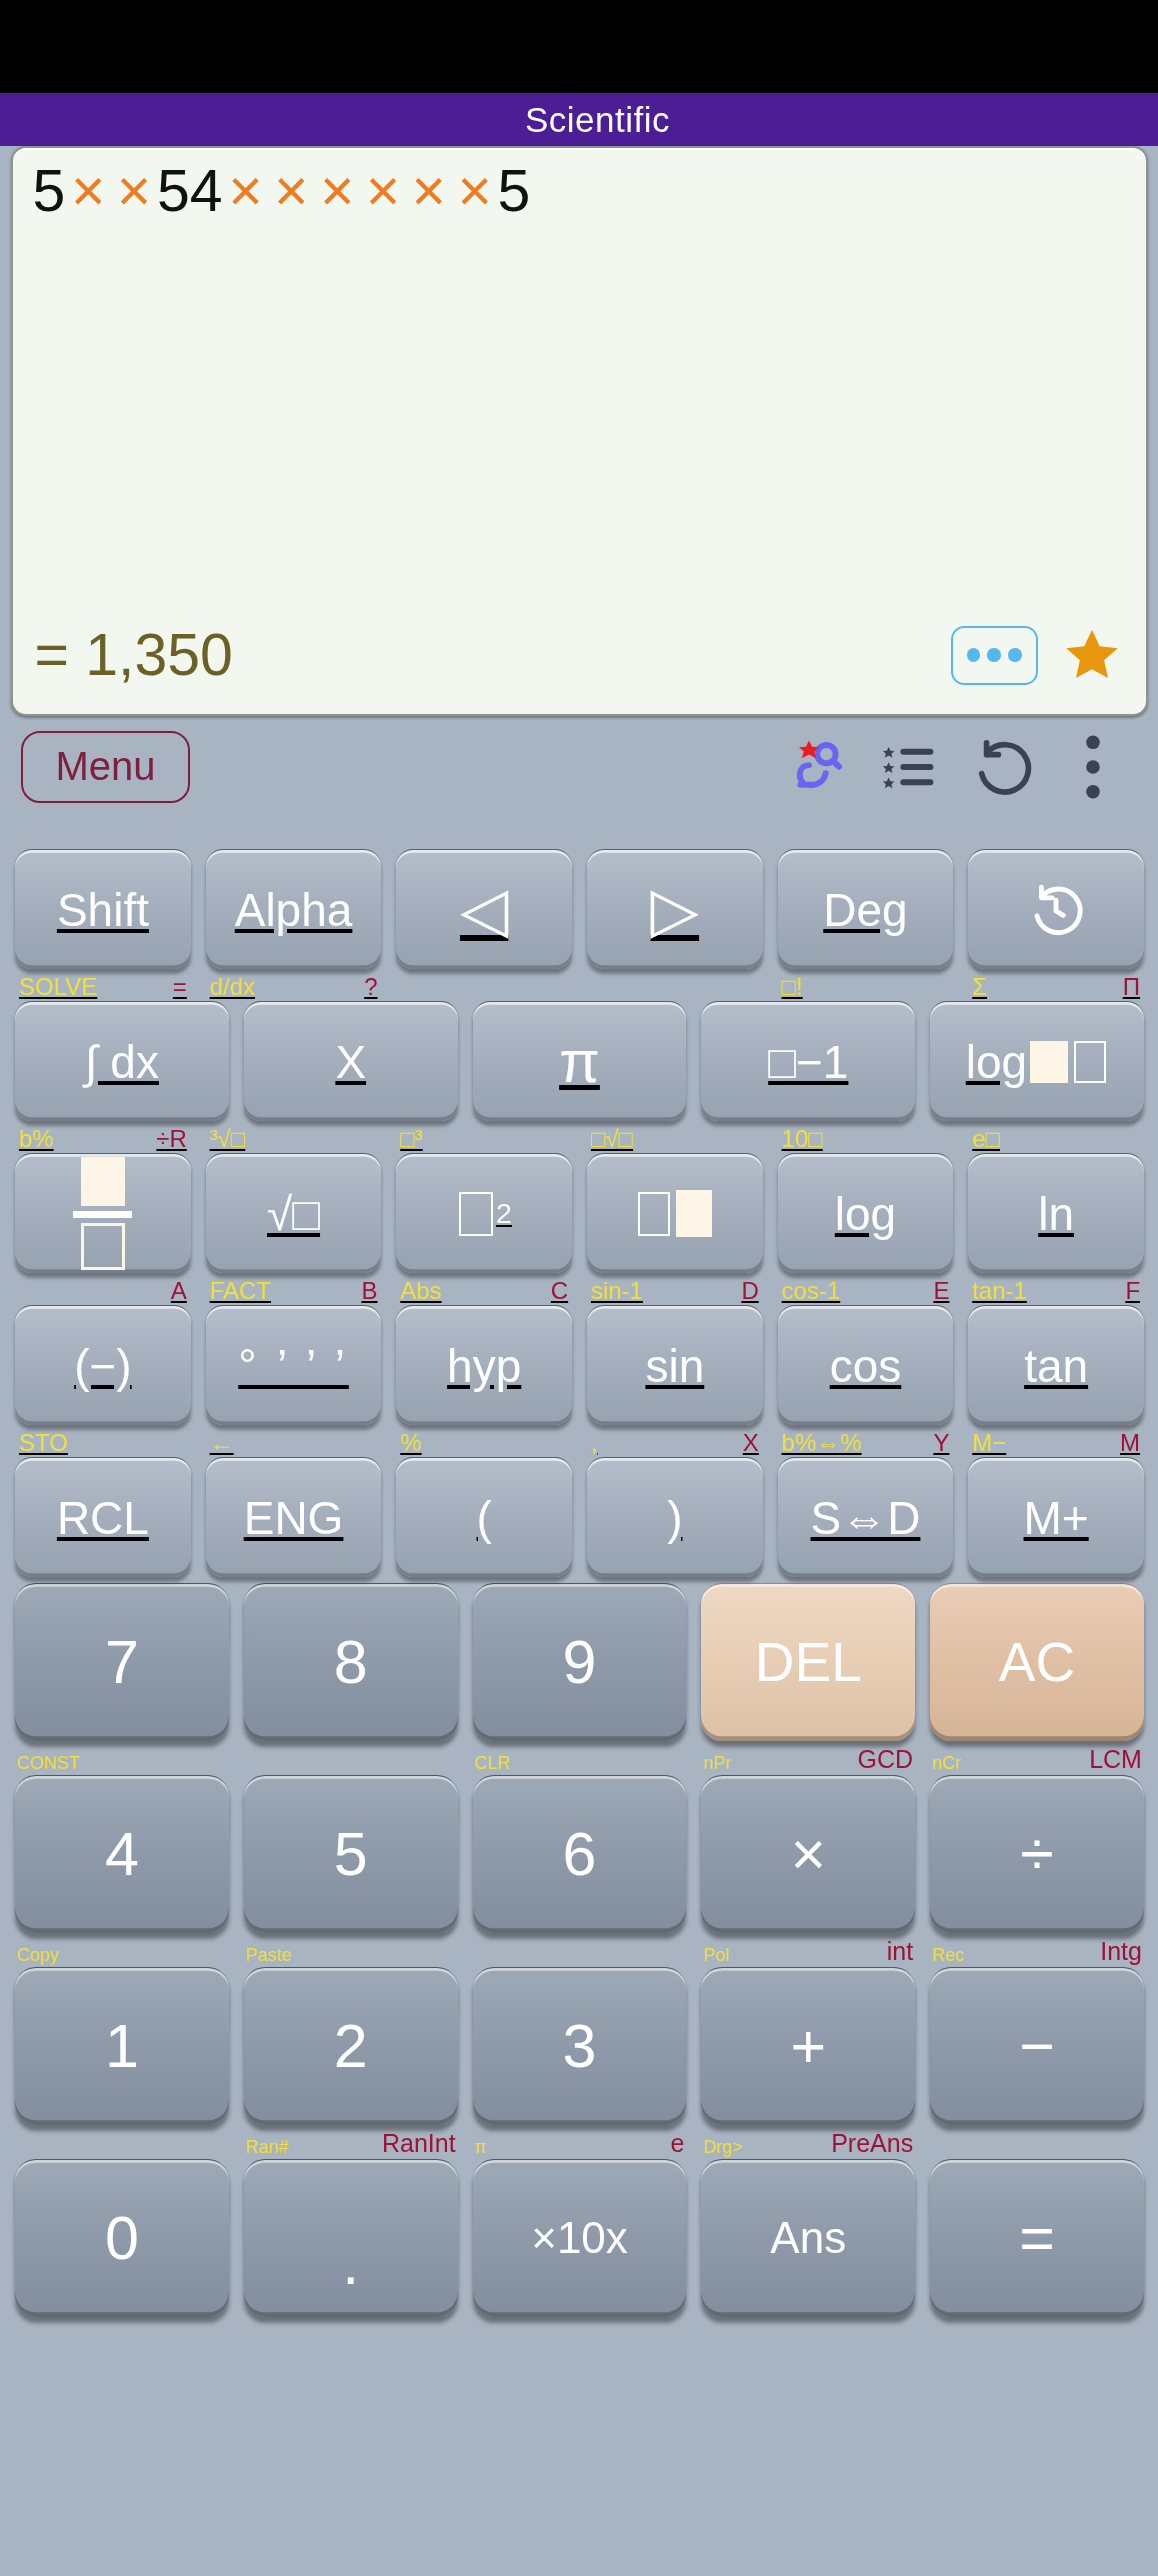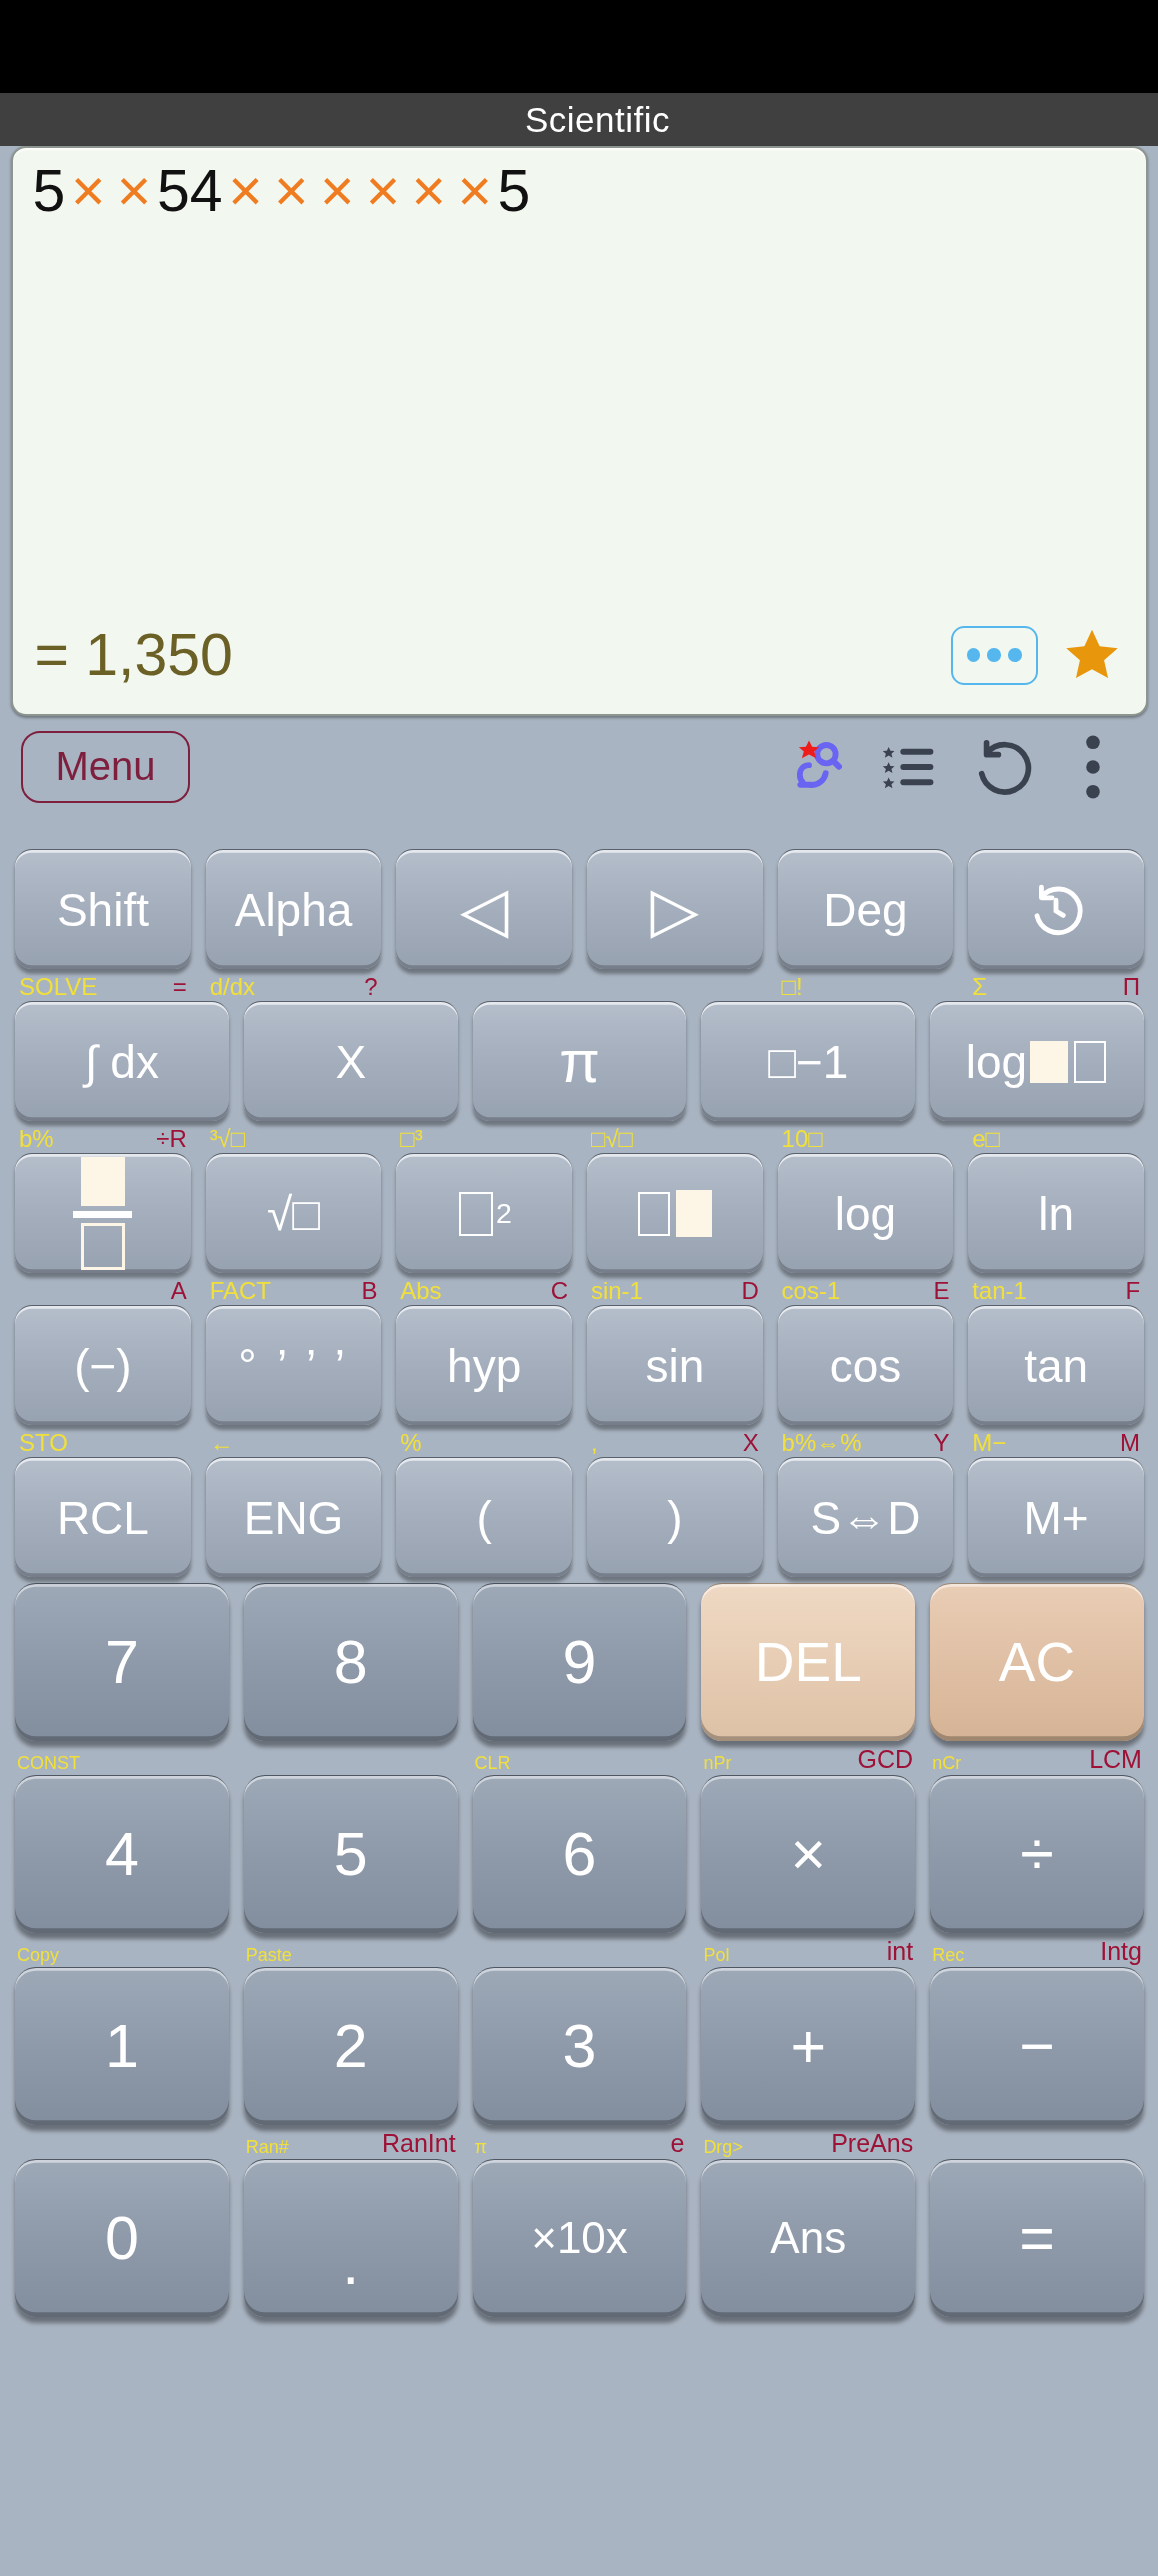--- a/index.html
+++ b/index.html
@@ -18,21 +18,21 @@
   
   .appbody {
     position:absolute; top:93px; left:0; width:1159px; height:2483px;
     background:#a9b4c2;
   }
 
   
   .titlebar {
     height:53px; width:100%;
     display:flex; align-items:center; justify-content:center;
-    background:#404040;
+    background:#4c1d95;
     padding-left:36px;
   }
   .titlebar .t {
     color:#ffffff; font-size:35px; font-weight:400; letter-spacing:0.5px;
   }
 
   
   .display-wrap { padding:0 11.4px; }
   .display {
     position:relative;
@@ -73,21 +73,21 @@
   .menu-btn {
     min-width:169px; height:72px; border:2.8px solid #7d1f3d; border-radius:19px;
     display:flex; align-items:center; justify-content:center;
     color:#7d1f3d; font-size:40px; background:transparent;
   }
   .tb-spacer { flex:1 1 auto; }
   .tb-icon { width:91px; height:82px; display:flex; align-items:center; justify-content:center; }
   .tb-icon svg { display:block; }
 
   
-  .fnpad { padding:0 7.6px; }
+  .fnpad { padding:0 7.6px;text-decoration:underline; }
   .fnrow { display:flex; width:100%; }
   .cell { flex:1 1 0; padding:0 7.6px; }
 
   .hint {
     height:32px; display:flex; justify-content:space-between; align-items:flex-end;
     padding:0 3.8px 1.9px 3.8px; line-height:1;
   }
   .hint .sh { color:#f2e03a; font-size:24px;text-align:right; }
   .hint .al { color:#9d1236; font-size:24px; }
   .hint .blank { visibility:hidden; }

